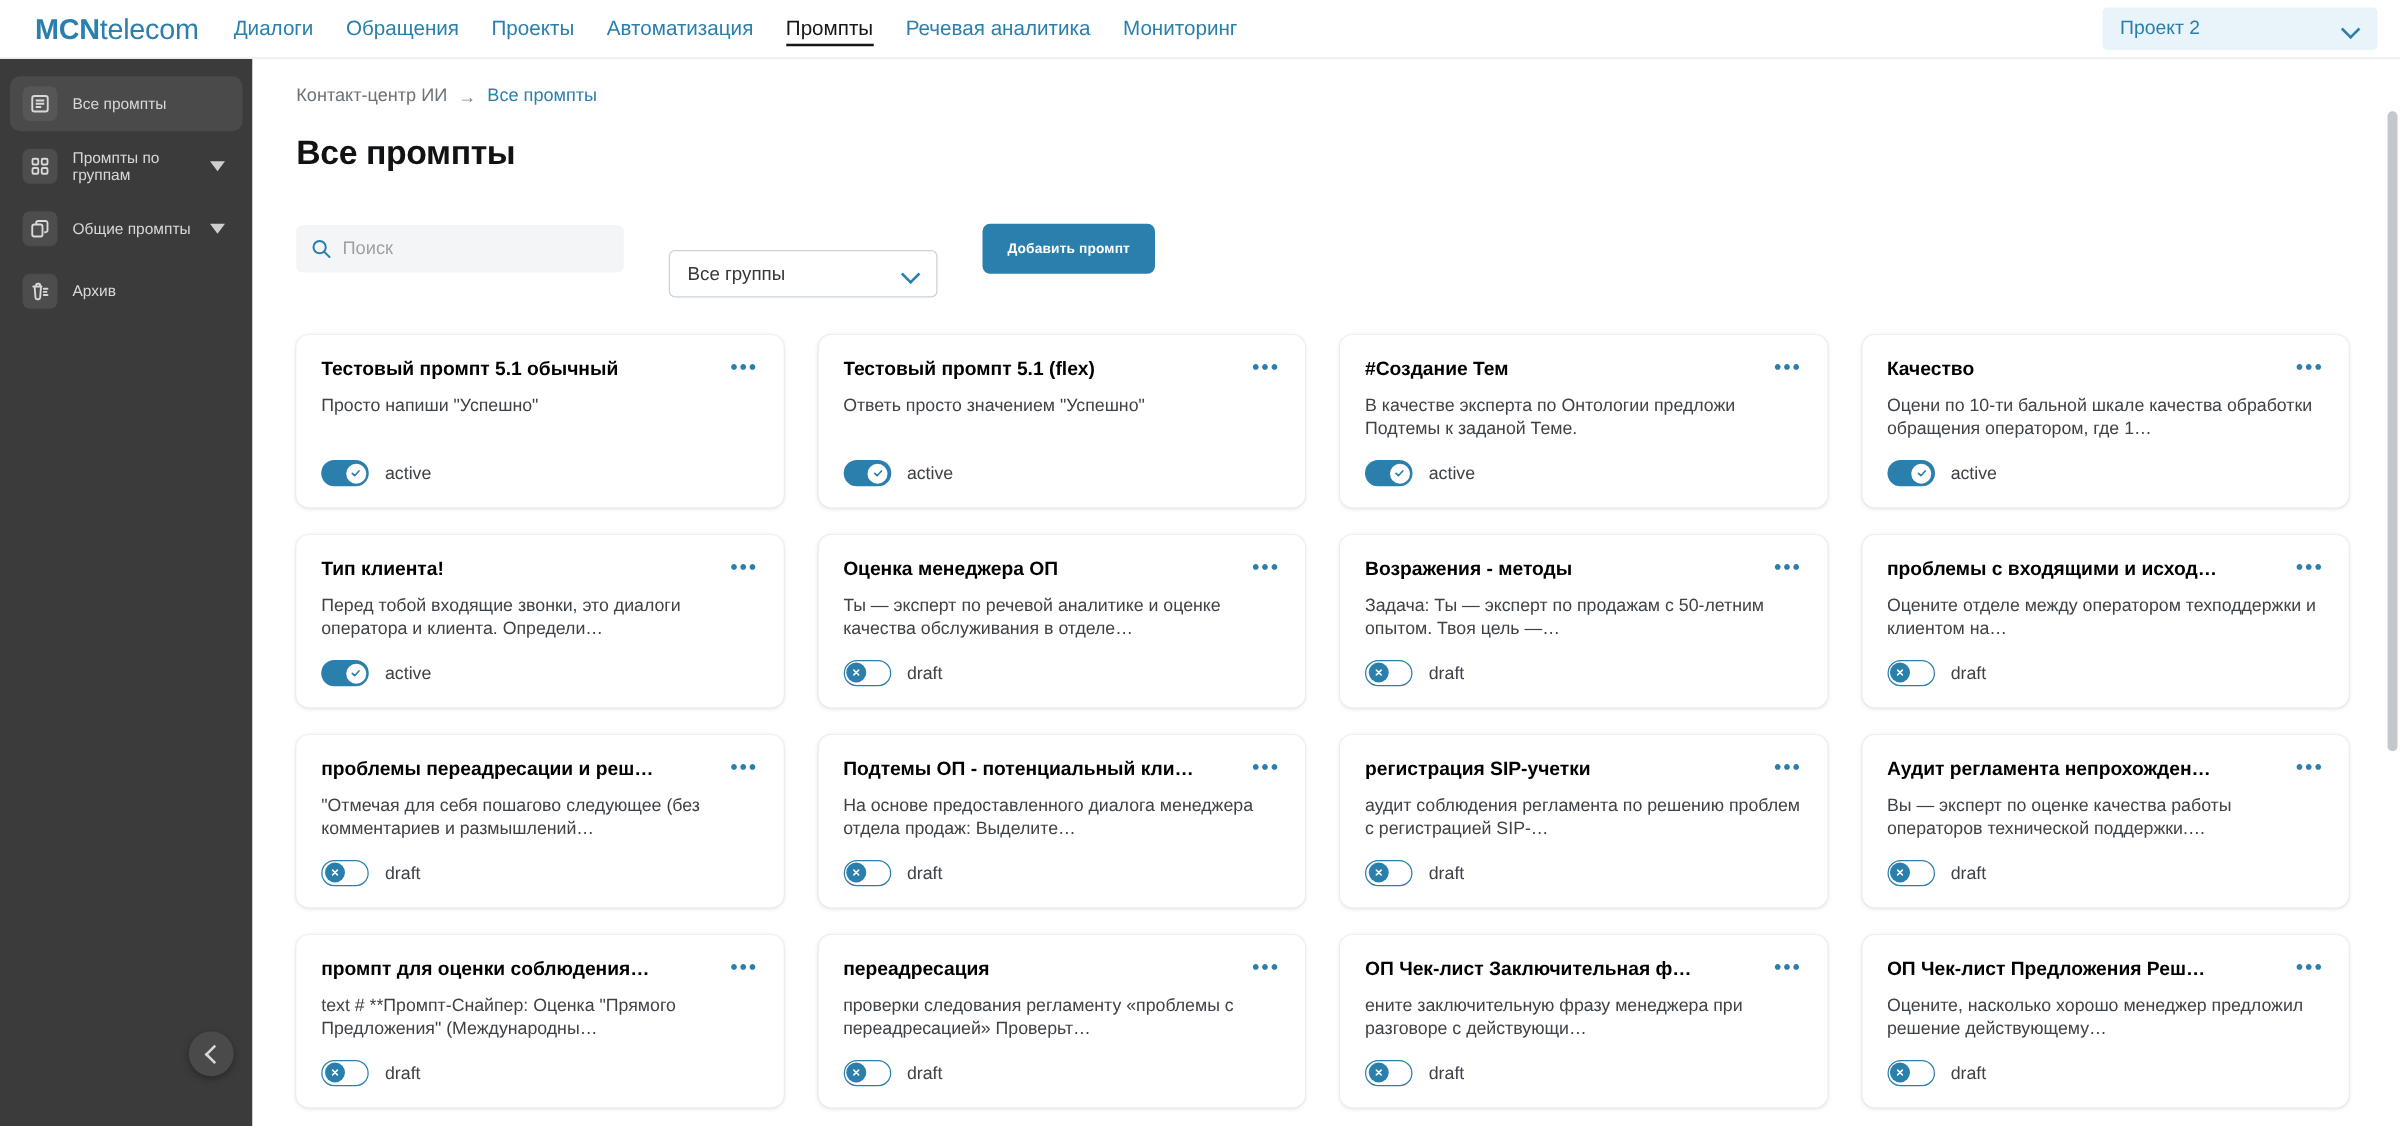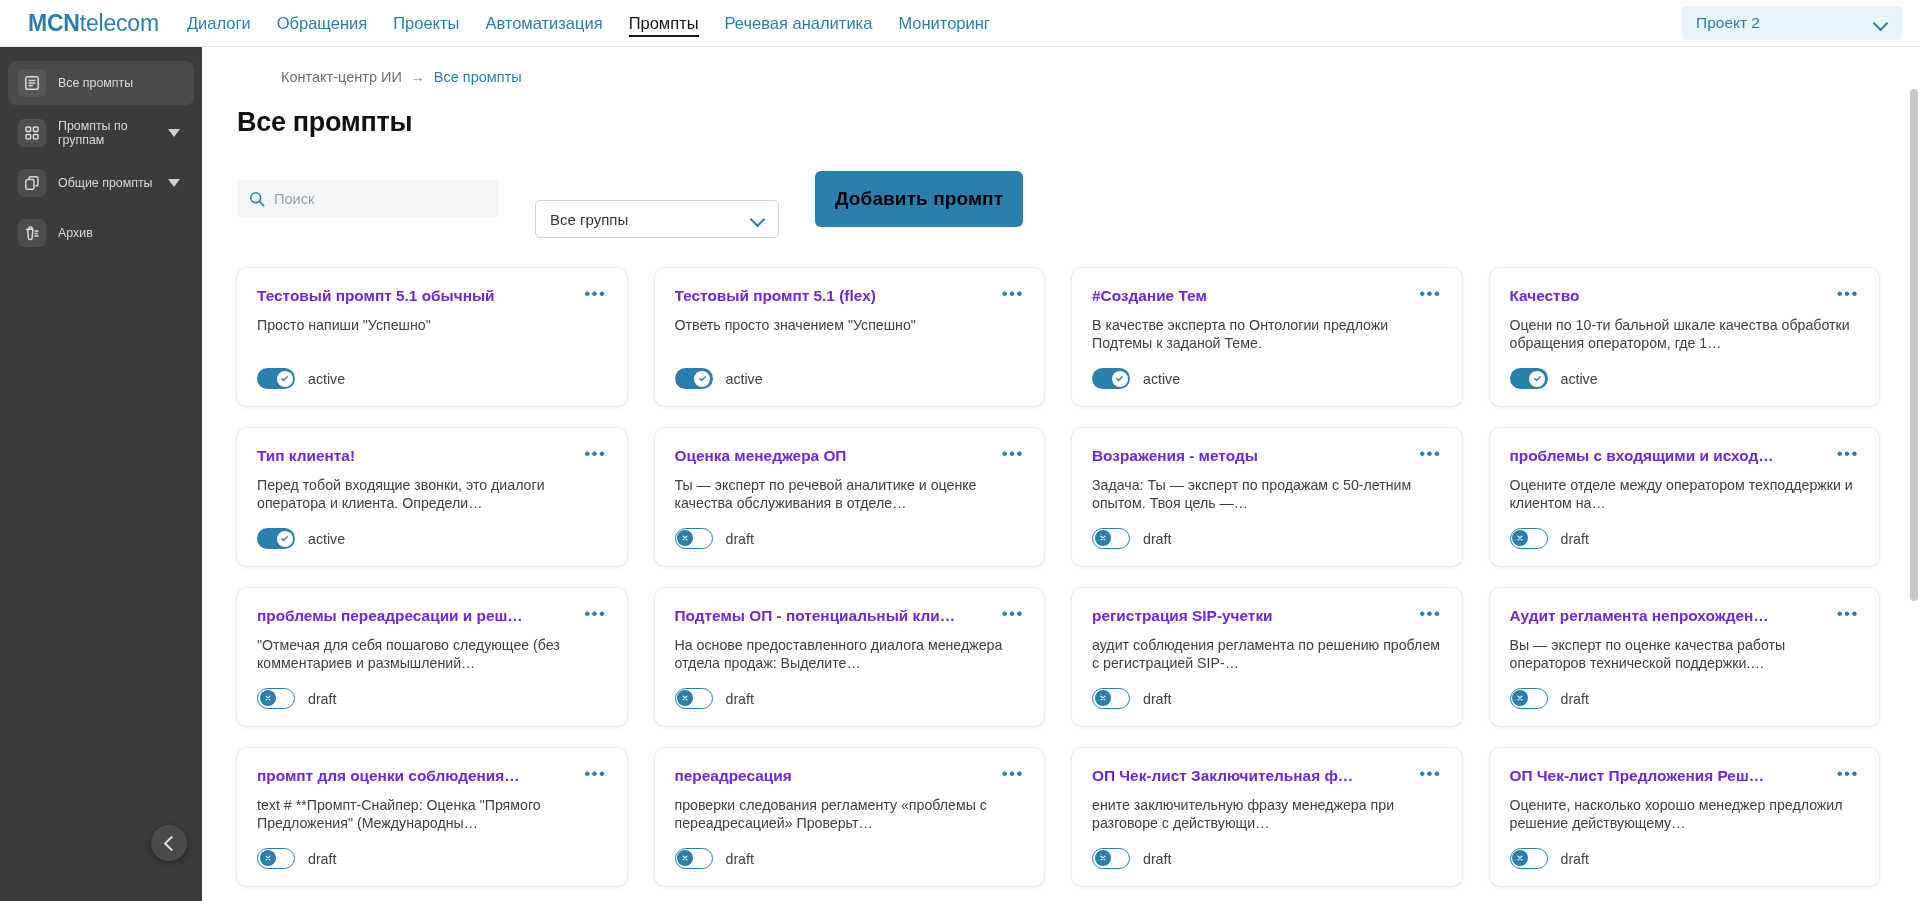--- a/index.html
+++ b/index.html
@@ -176,21 +176,20 @@
     position: relative;
   }
   .main-inner { padding: 22px 36px 0 35px; }
 
   .breadcrumb {
     display: flex;
     align-items: flex-start;
     gap: 9px;
     font-size: 14.5px;
     margin-bottom: 22px;
-    margin-left: 44px;
   }
   .bc-item { color: #6a7177; cursor: pointer; white-space: nowrap; }
   .bc-item.link { color: #2b7fad; }
   .bc-arrow { color: #7d858b; font-size: 14px; }
 
   .page-title {
     font-size: 27px;
     font-weight: 700;
     color: #111214;
     letter-spacing: -0.3px;
@@ -221,41 +220,41 @@
     outline: none;
     background: transparent;
     font-size: 14.6px;
     color: #3b3f43;
     width: 100%;
     font-family: inherit;
   }
   .search-box input::placeholder { color: #9aa1a7; }
 
   .group-select {
-    width: 244px;
+    width: 215px;
     height: 38px;
     border: 1px solid #ccd2d8;
     border-radius: 5px;
     background: #fff;
     display: flex;
     align-items: center;
     justify-content: space-between;
     padding: 0 12px 0 14px;
     cursor: pointer;
     margin-top: 40px;
   }
   .group-select span { font-size: 15px; color: #33383d; }
 
   .add-btn {
-    height: 56px;
+    height: 40px;
     background: #2b7fad;
-    color: #000000;
+    color: #ffffff;
     border: none;
     border-radius: 6px;
-    font-size: 19px;
+    font-size: 11px;
     font-weight: 700;
     padding: 0 20px;
     cursor: pointer;
     font-family: inherit;
     letter-spacing: 0.1px;
   }
 
   
   .grid {
     display: grid;
@@ -275,21 +274,21 @@
   }
   .card-head {
     display: flex;
     align-items: flex-start;
     gap: 8px;
     margin-bottom: 11px;
   }
   .card-title {
     font-size: 15.4px;
     font-weight: 700;
-    color: #6d28d9;
+    color: #000000;
     line-height: 19px;
     flex: 1;
     white-space: nowrap;
     overflow: hidden;
     text-overflow: ellipsis;
   }
   .card-menu {
     color: #2b7fad;
     font-size: 17px;
     line-height: 11px;

